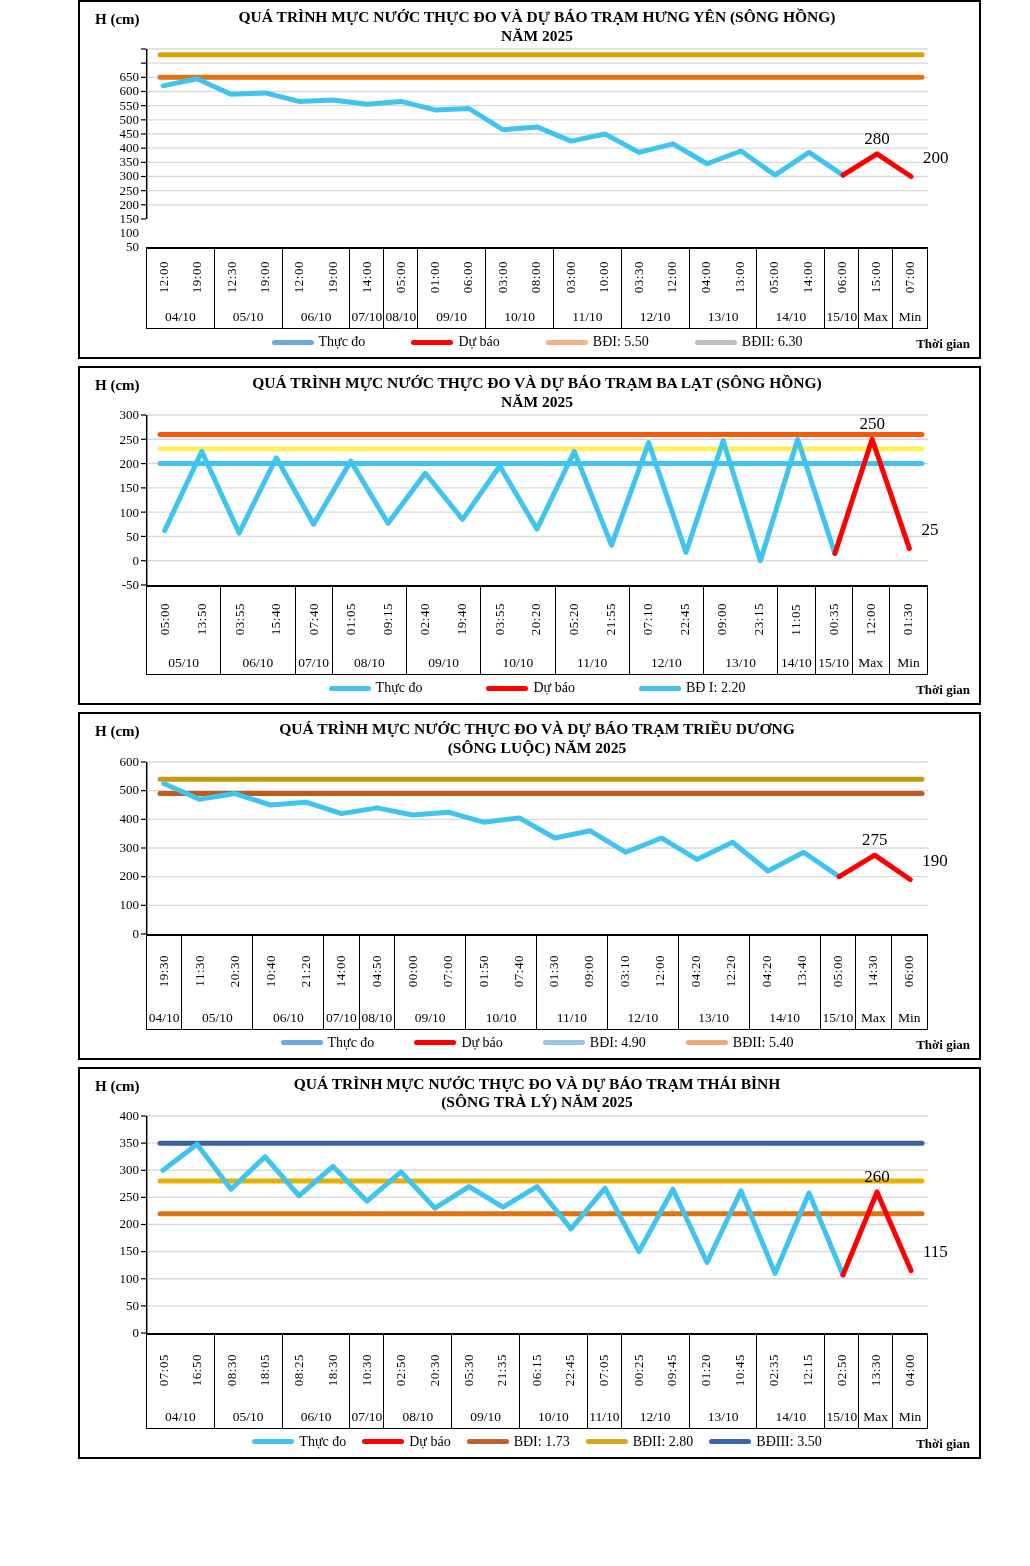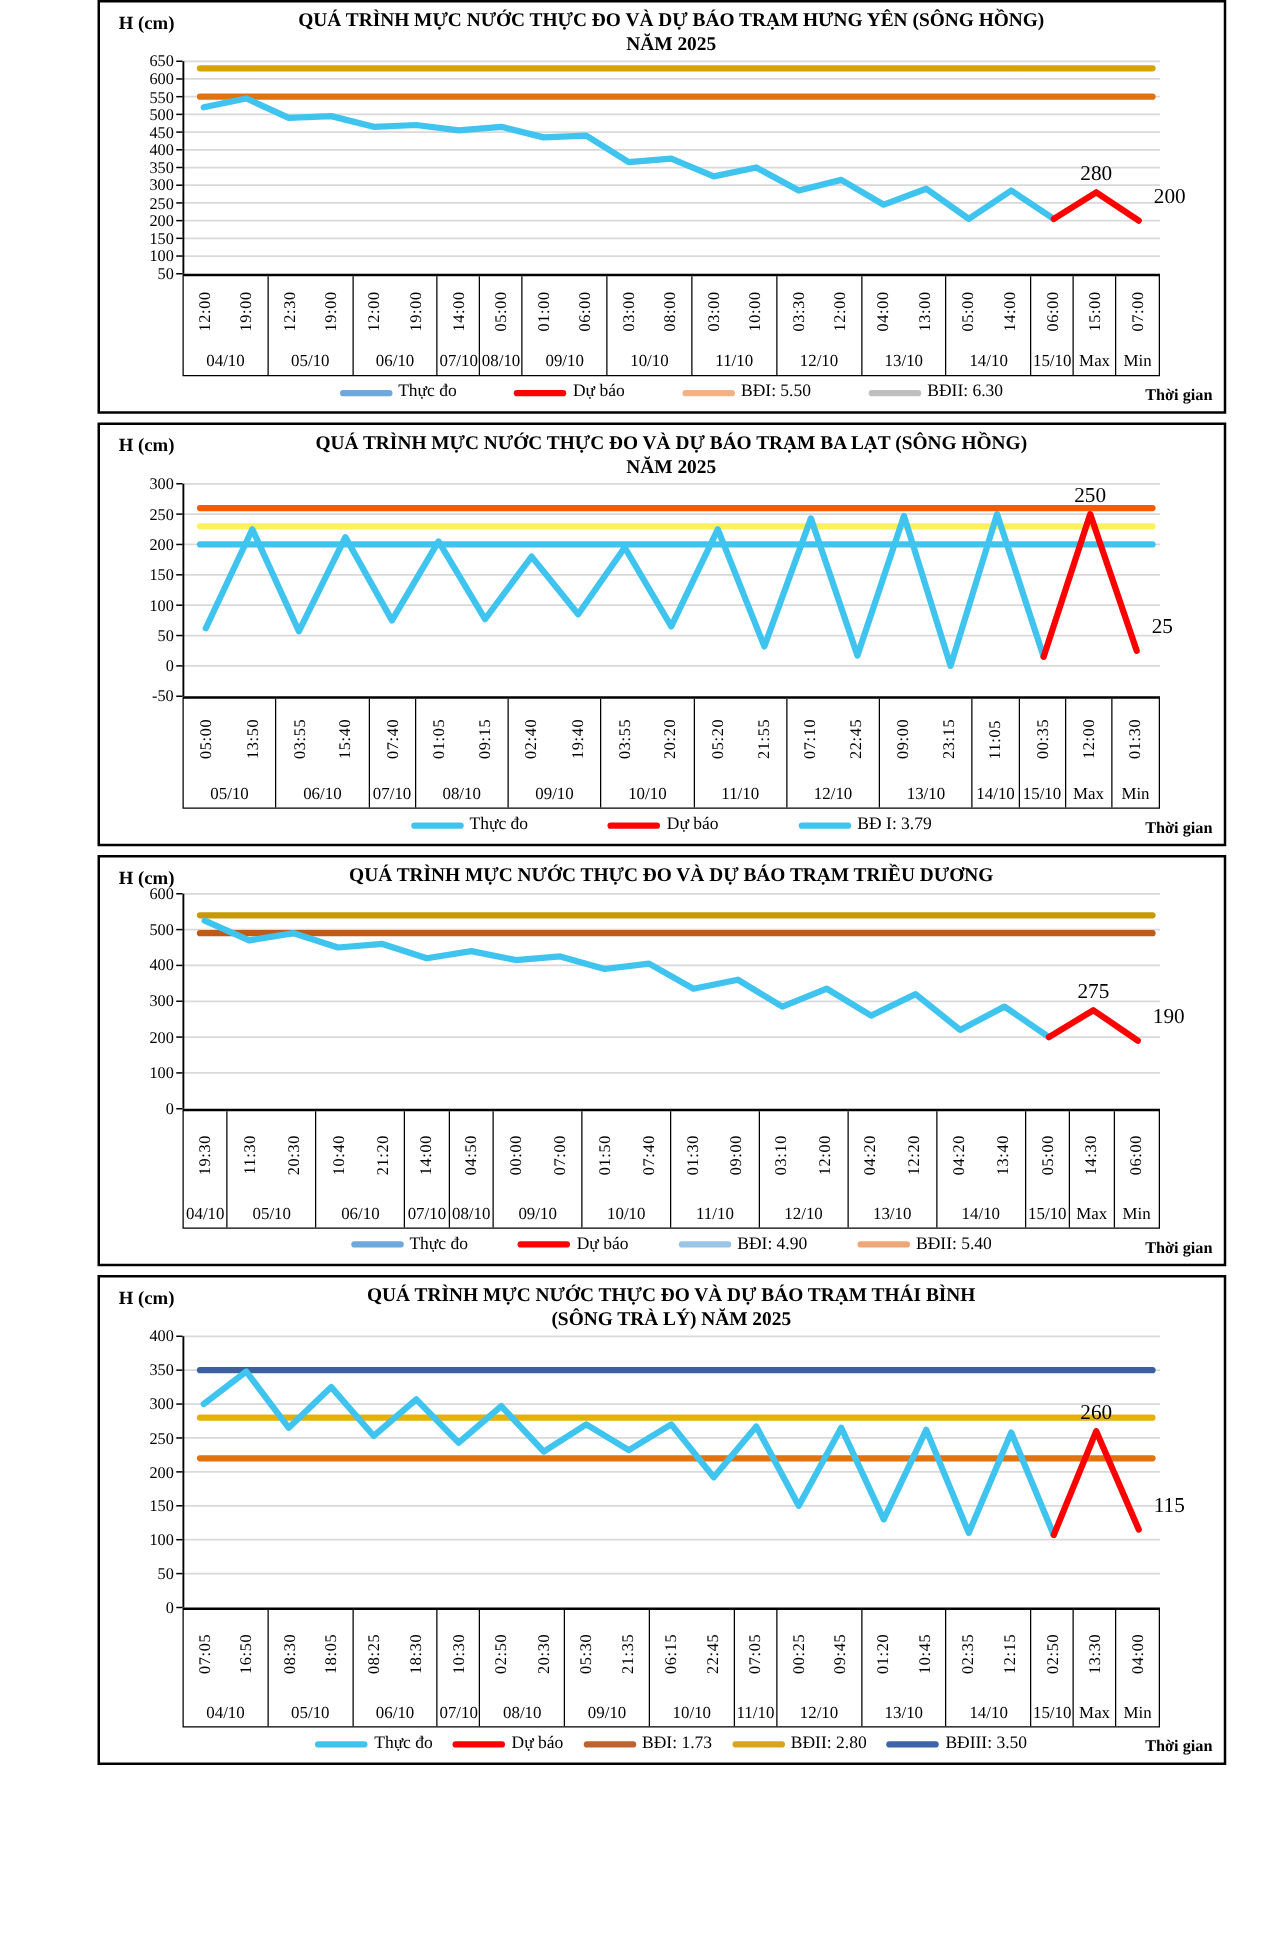--- a/index.html
+++ b/index.html
@@ -34,21 +34,21 @@
 
 
   <section class="chart-box">
     <div class="h-label">H (cm)</div>
     <div class="c-title">
       <div>QUÁ TRÌNH MỰC NƯỚC THỰC ĐO VÀ DỰ BÁO TRẠM HƯNG YÊN  (SÔNG HỒNG)</div>
       <div>NĂM 2025</div>
     </div>
     <div class="plot-wrap">
         <div class="plot-row">
-          <div class="y-col" style="height: 170px;">
+          <div class="y-col" style="height: 170px; margin-top: 28px;">
             <div class="y-lab" style="top: -7px;">650</div>
             <div class="y-lab" style="top: 7.16667px;">600</div>
             <div class="y-lab" style="top: 21.3333px;">550</div>
             <div class="y-lab" style="top: 35.5px;">500</div>
             <div class="y-lab" style="top: 49.6667px;">450</div>
             <div class="y-lab" style="top: 63.8333px;">400</div>
             <div class="y-lab" style="top: 78px;">350</div>
             <div class="y-lab" style="top: 92.1667px;">300</div>
             <div class="y-lab" style="top: 106.333px;">250</div>
             <div class="y-lab" style="top: 120.5px;">200</div>
@@ -432,31 +432,32 @@
           <div class="legend-item">
             <span class="legend-marker" style="background: rgb(63, 196, 240);"></span>
             <span>Thực đo</span>
           </div>
           <div class="legend-item">
             <span class="legend-marker" style="background: rgb(255, 0, 0);"></span>
             <span>Dự báo</span>
           </div>
           <div class="legend-item">
             <span class="legend-marker" style="background: rgb(63, 196, 240);"></span>
-            <span>BĐ I: 3.79</span>
+            <span>BĐ I: 2.20</span>
           </div>
         </div>
       </div>
     <div class="tg">Thời gian</div>
   </section>
 
   <section class="chart-box">
     <div class="h-label">H (cm)</div>
     <div class="c-title">
       <div>QUÁ TRÌNH MỰC NƯỚC THỰC ĐO VÀ DỰ BÁO TRẠM  TRIỀU DƯƠNG</div>
+      <div>(SÔNG  LUỘC) NĂM 2025</div>
     </div>
     <div class="plot-wrap">
         <div class="plot-row">
           <div class="y-col" style="height: 172px;">
             <div class="y-lab" style="top: -7px;">600</div>
             <div class="y-lab" style="top: 21.6667px;">500</div>
             <div class="y-lab" style="top: 50.3333px;">400</div>
             <div class="y-lab" style="top: 79px;">300</div>
             <div class="y-lab" style="top: 107.667px;">200</div>
             <div class="y-lab" style="top: 136.333px;">100</div>

